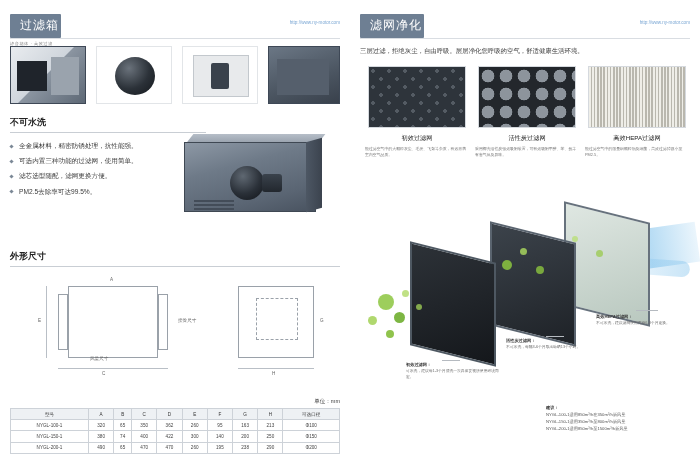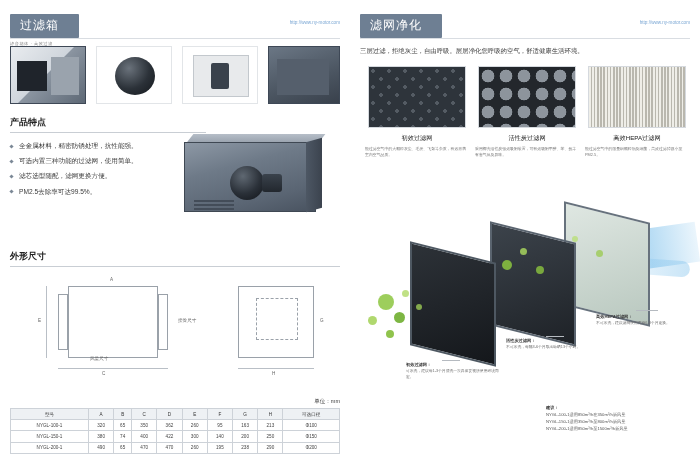--- a/index.html
+++ b/index.html
@@ -13,21 +13,21 @@
     position:relative;
   }
   .page { position:absolute; inset:0; display:flex; }
   .left { width:350px; height:469px; position:relative; background:#fff; }
   .right { width:350px; height:345px; position:relative; background:#fff; }
 
   
   .hdr { position:absolute; top:14px; left:10px; width:330px; height:26px; }
   .hdr .tabbox {
     display:inline-block; background:#6e7f93; color:#fff;
-    font-size:12px; letter-spacing:1px; padding:3px 20px 4px 10px;
+    font-size:12px; letter-spacing:1px; padding:3px 2px 4px 10px;
     border-radius:1px;
   }
   .hdr .sub1 { font-size:4.2px; color:#8a8a8a; margin-top:3px; letter-spacing:.5px; }
   .hdr .url { position:absolute; right:0; top:6px; font-size:4.6px; color:#7ba7d4; }
   .hdr-rule { position:absolute; left:10px; right:10px; top:38px; height:1px; background:#d9dde2; }
 
   
   .prodstrip { position:absolute; top:46px; left:10px; width:330px; height:58px; }
   .pimg { position:absolute; top:0; height:58px; background:#53606e; border:1px solid #3e4856; }
   .pimg.a { left:0; width:76px; background:linear-gradient(135deg,#e9ecef 0%,#cfd5dc 48%,#8b95a1 49%,#5d6875 100%); }
@@ -173,21 +173,21 @@
       <div class="pimg c">
         <div class="blk" style="left:10px;top:8px;width:56px;height:42px;background:#e8eaec;border:1px solid #c3c8cd;"></div>
         <div class="blk" style="left:28px;top:16px;width:18px;height:26px;background:#3a424c;border-radius:2px;"></div>
       </div>
       <div class="pimg d">
         <div class="blk" style="left:8px;top:12px;width:52px;height:36px;background:#555f6c;"></div>
       </div>
     </div>
 
     <div class="feat">
-      <div class="sect-title">产品特点</div>
+      <div class="sect-title">不可水洗</div>
       <div class="sect-rule" style="margin-top:3px;width:196px;"></div>
       <ul>
         <li>全金属材料，精密防锈处理，抗性能强。</li>
         <li>可选内置三种功能的过滤网，使用简单。</li>
         <li>滤芯选型随配，滤网更换方便。</li>
         <li>PM2.5去除率可达99.5%。</li>
       </ul>
     </div>
 
     <div class="unit">

